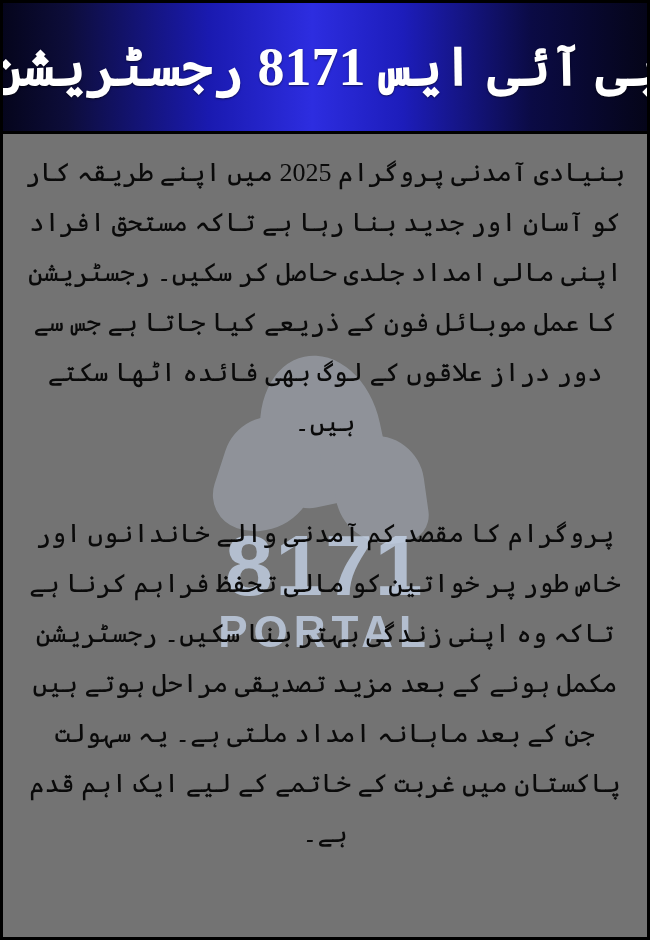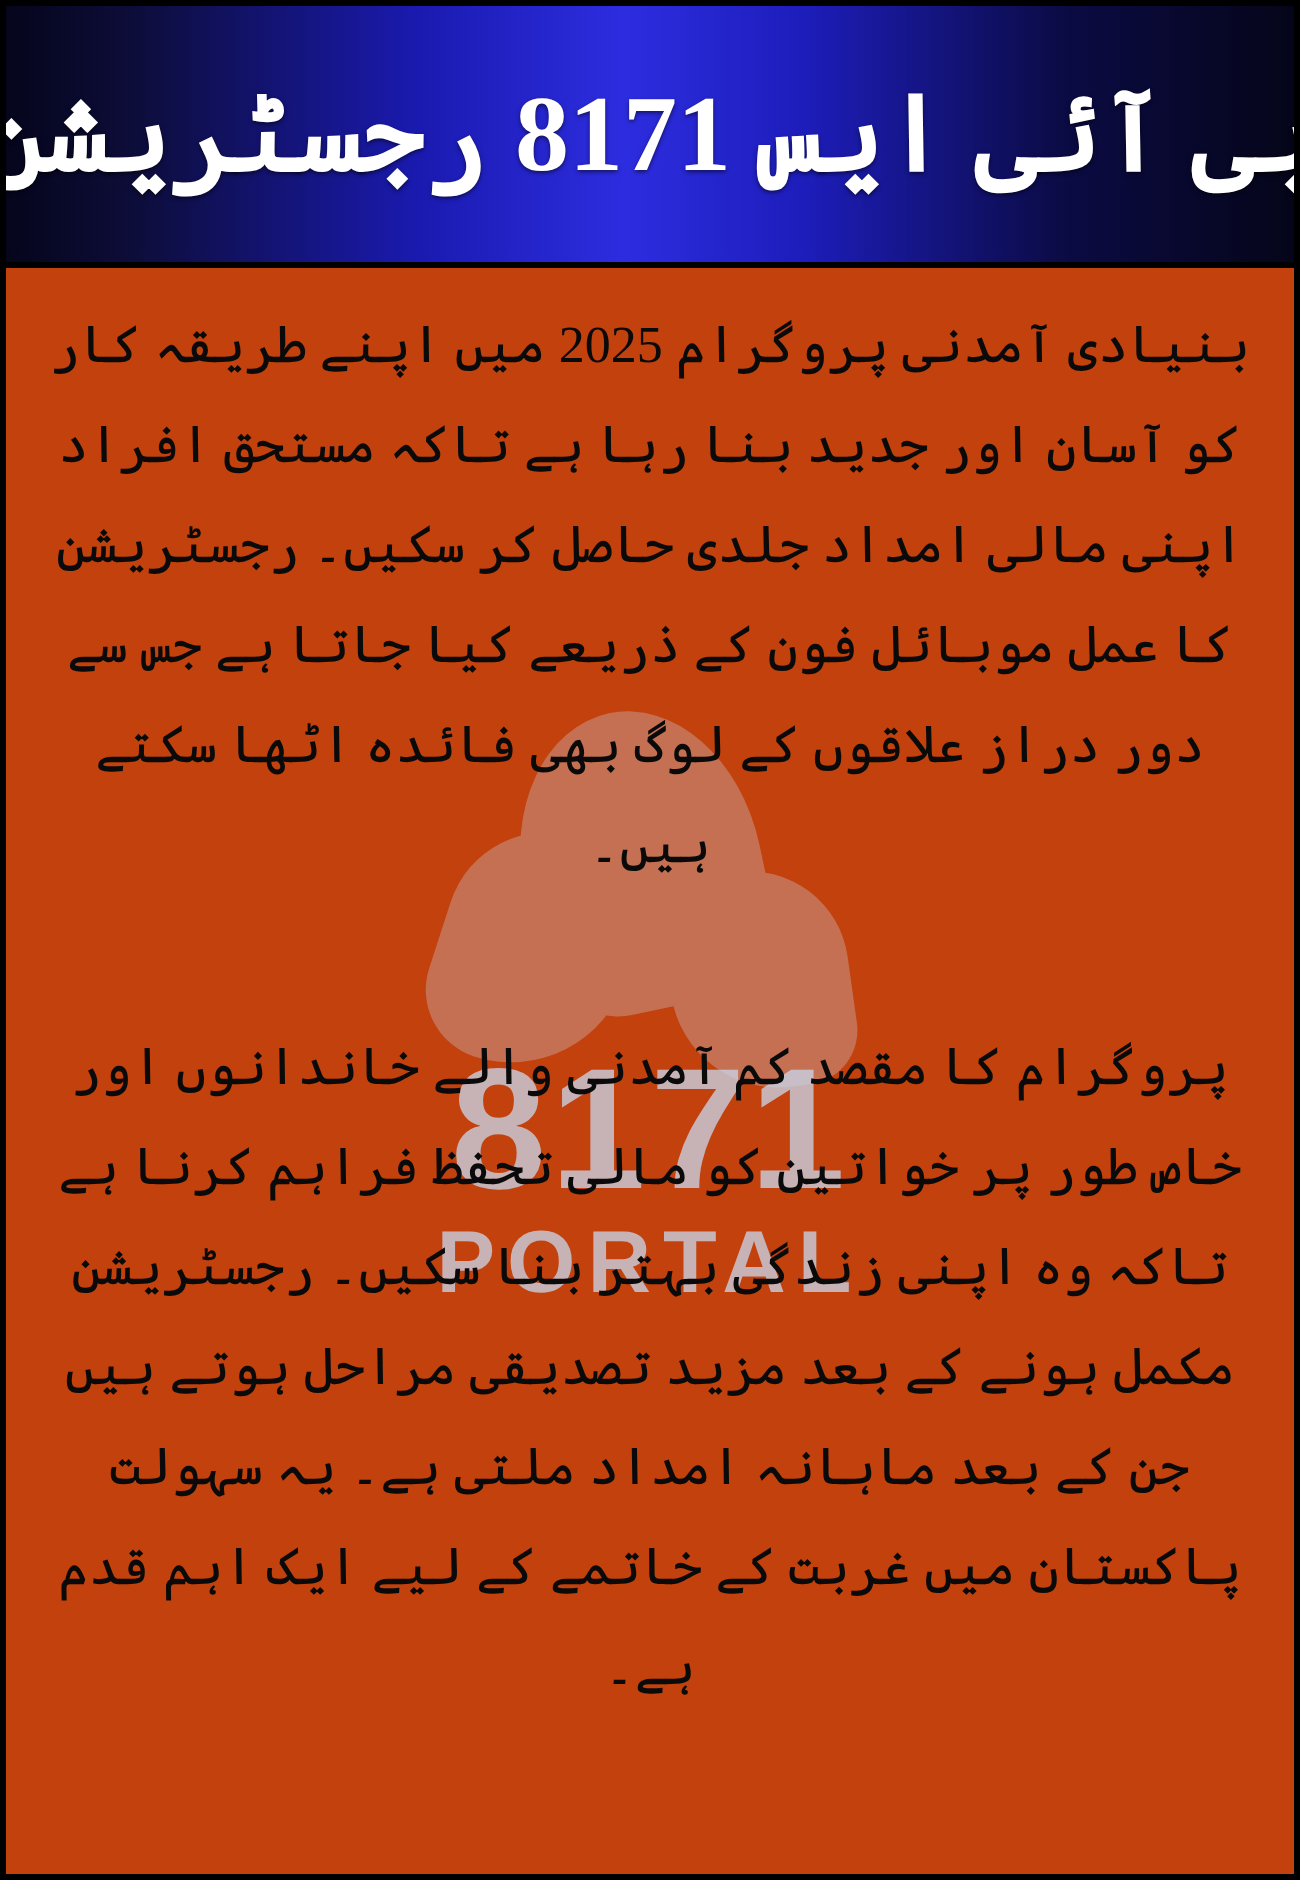--- a/index.html
+++ b/index.html
@@ -13,21 +13,21 @@
     font-family: "Liberation Serif", "DejaVu Serif", serif;
     overflow: hidden;
     position: relative;
   }
   .page {
     position: relative;
     width: 650px;
     height: 940px;
     box-sizing: border-box;
     border: 3px solid #000000;
-    background: #c2410c;
+    background: #737373;
     overflow: hidden;
   }
   
   .header {
     position: relative;
     height: 128px;
     background: linear-gradient(90deg,
         #05051c 0%,
         #0d0d3a 10%,
         #1a1ab0 32%,

